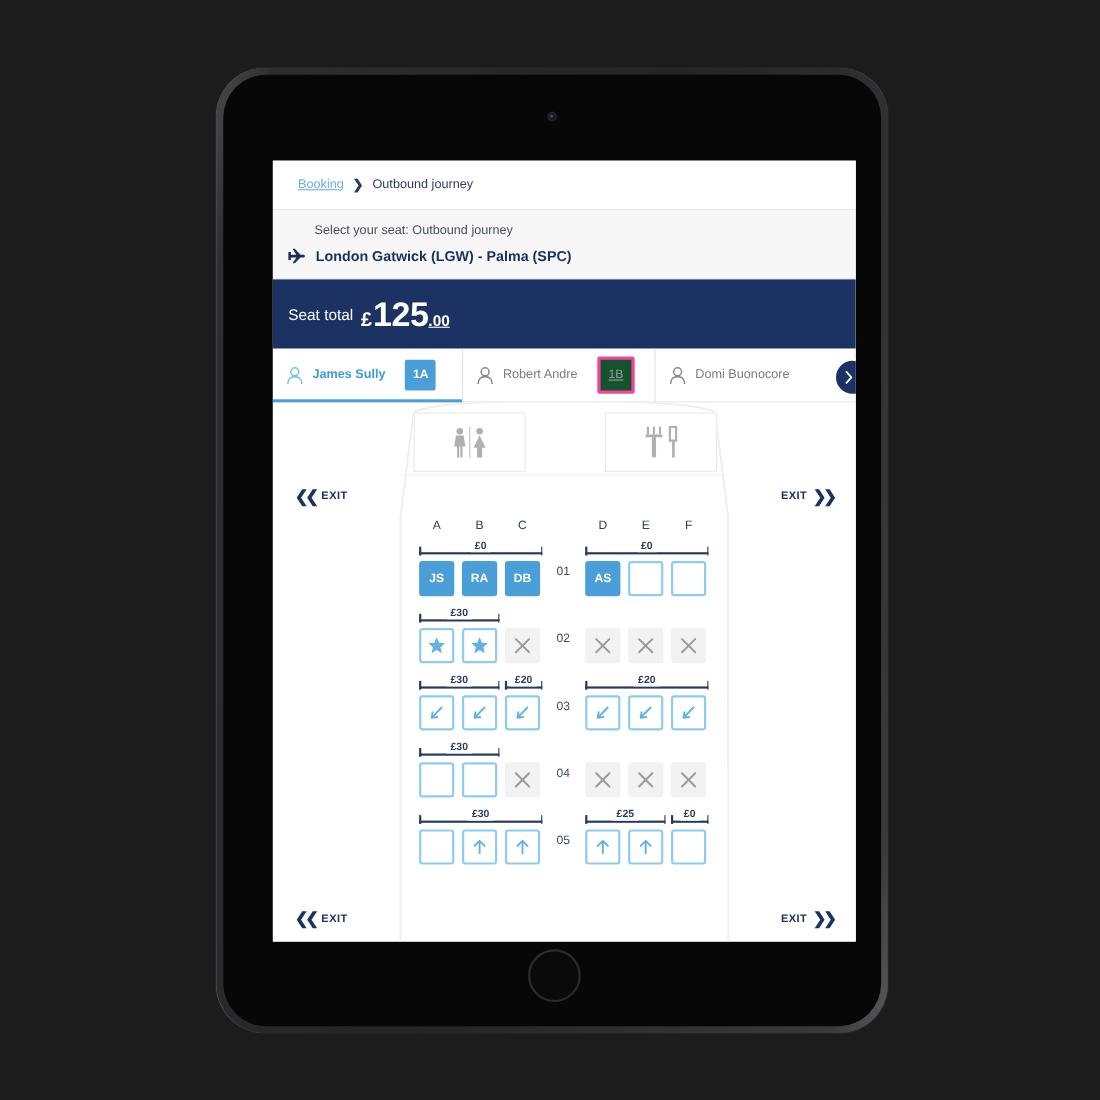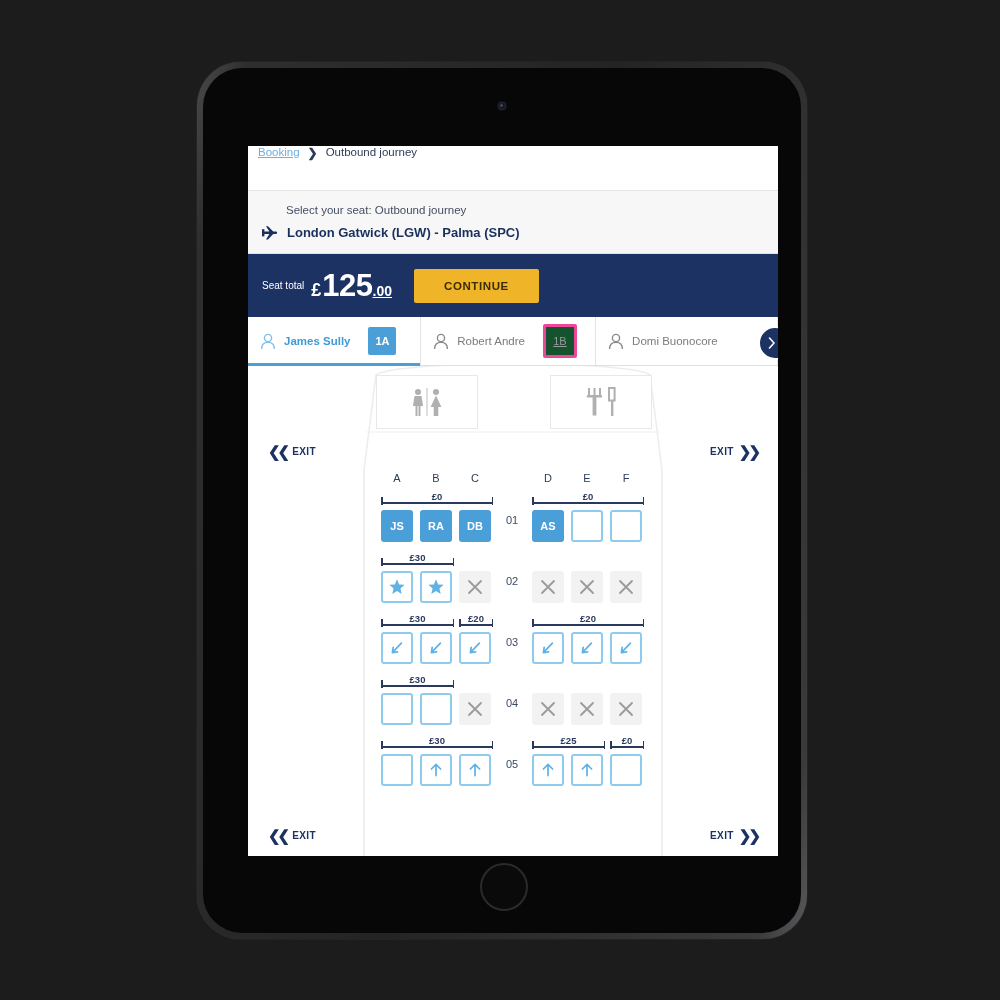--- a/index.html
+++ b/index.html
@@ -37,42 +37,42 @@
   }
 
   
   .screen{
     position:absolute;left:45px;top:78px;width:530px;height:710px;
     background:#ffffff;overflow:hidden;
   }
 
   
   .breadcrumb{
-    height:44px;display:flex;padding:0 0 0 10px;
+    height:44px;display:flex;align-items:center;padding:0 0 0 23px;
     border-bottom:1px solid #e6e6e6;background:#fff;font-size:11.5px;
   }
   .crumb-link{color:#6ab0e0;text-decoration:underline;cursor:pointer;}
   .crumb-sep{color:#2a3a5c;margin:0 8px;font-size:12px;font-weight:700;}
   .crumb-cur{color:#2e3c55;}
 
   
   .routehead{
     background:#f7f7f7;padding:13px 0 13px 14px;border-bottom:1px solid #e2e2e2;
   }
   .routehead .sub{font-size:11.5px;color:#444e63;margin-bottom:9px;margin-left:24px;}
   .routehead .route{
     display:flex;align-items:center;font-size:13px;font-weight:700;color:#1b2f5e;
   }
   .plane-icon{margin-right:8px;display:inline-flex;}
 
   
   .totalbar{
     background:#1b3263;height:63px;display:flex;align-items:center;padding:0 14px;
   }
-  .tot-label{color:#fff;font-size:10px;margin-right:7px;}
+  .tot-label{color:#fff;font-size:14px;margin-right:7px;}
   .tot-amount{color:#fff;display:flex;align-items:baseline;}
   .tot-cur{font-size:18px;font-weight:700;margin-right:1px;}
   .tot-int{font-size:31px;font-weight:700;letter-spacing:-.5px;line-height:1;text-align:right;}
   .tot-dec{font-size:14px;font-weight:700;text-decoration:underline;}
   .continue-btn{
     margin-left:22px;background:#f0b429;border:none;border-radius:2px;
     color:#3a2c05;font-size:11.5px;font-weight:700;letter-spacing:.6px;
     padding:11px 30px;cursor:pointer;font-family:"Liberation Sans",sans-serif;
   }
 
@@ -187,21 +187,20 @@
           </div>
         </div>
 
         <div class="totalbar">
           <span class="tot-label">Seat total</span>
           <span class="tot-amount">
             <span class="tot-cur">£</span>
             <span class="tot-int">125</span>
             <span class="tot-dec">.00</span>
           </span>
-          <button class="continue-btn">CONTINUE</button>
         </div>
 
         <div class="tabs">
           <div class="tab active" style="width:170px">
             <span class="pax-icon">
               <svg width="16" height="17" viewBox="0 0 16 17">
                 <circle cx="8" cy="5" r="3.6" fill="none" stroke="#7cc0e8" stroke-width="1.4"></circle>
                 <path d="M1.6 16 C1.6 11.4 4.6 9.4 8 9.4 C11.4 9.4 14.4 11.4 14.4 16" fill="none" stroke="#7cc0e8" stroke-width="1.4"></path>
               </svg>
             </span>

